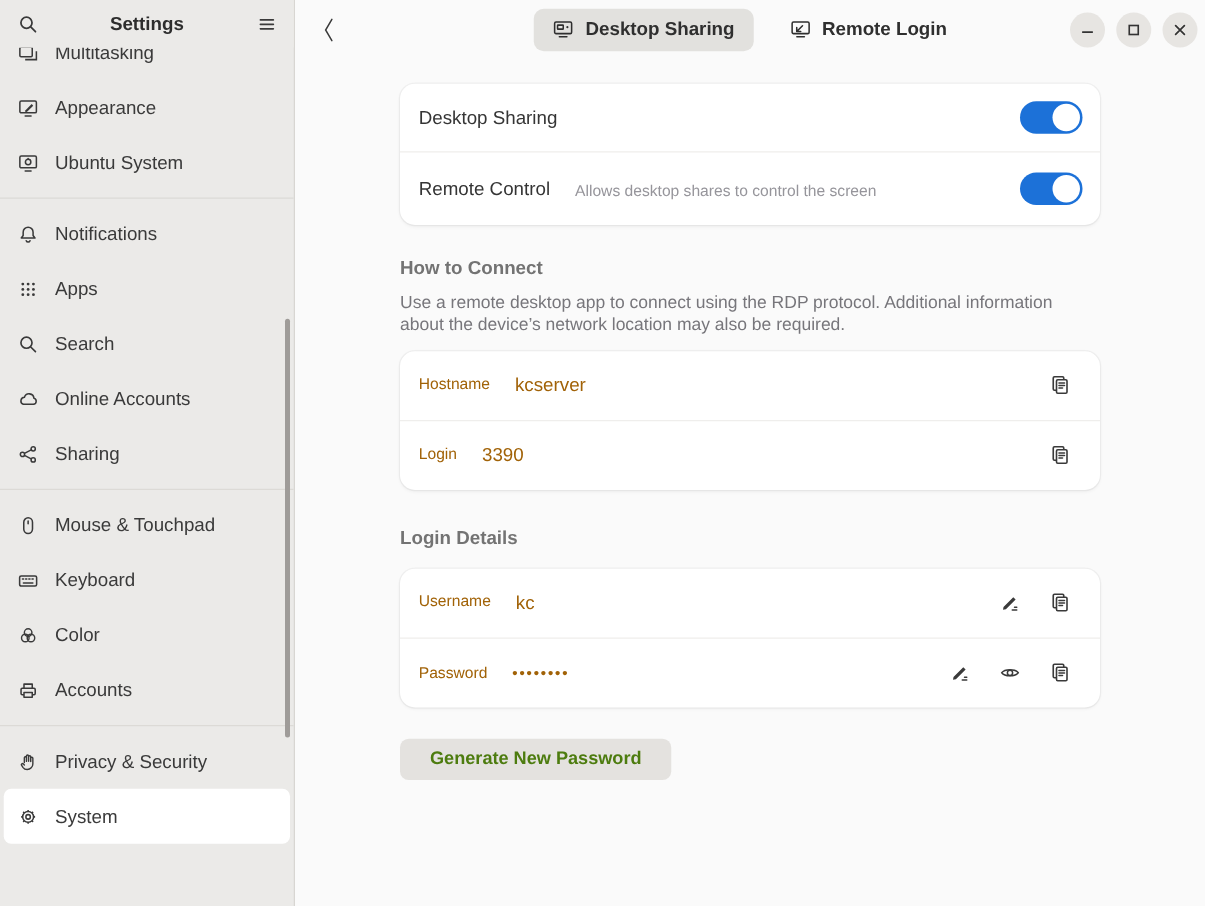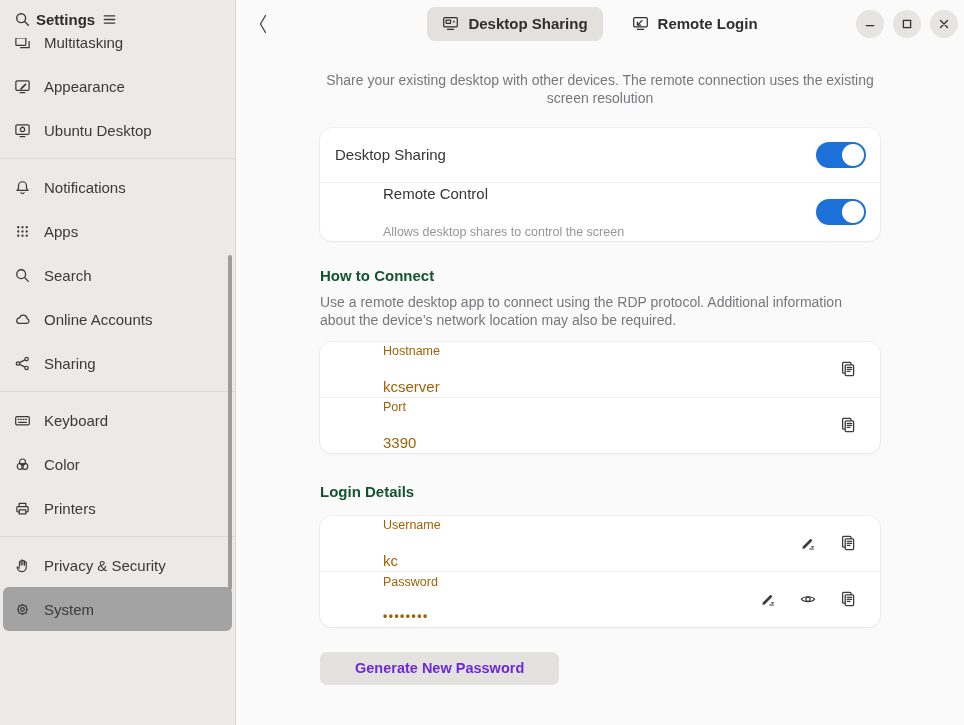--- a/index.html
+++ b/index.html
@@ -7,30 +7,30 @@
   body {
     font-family: "Liberation Sans", sans-serif;
     background:#fafafa; display:flex; color:#3a3a3a;
     --accent:#1c71d8;
   }
   svg { display:block; }
 
   
   .sidebar { width:236px; min-width:236px; height:725px; background:#ebeae8;
              border-right:1px solid #d8d6d2; position:relative; }
-  .sidebar-header { height:38px; display:flex; align-items:center; 
+  .sidebar-header { height:38px; display:flex; align-items:center; justify-content:space-between;
                     padding:0 8px; position:relative; z-index:3; background:#ebeae8; }
   .icon-btn { width:28px; height:28px; display:flex; align-items:center; justify-content:center;
               border-radius:6px; cursor:pointer; }
   .sidebar-title { font-weight:bold; font-size:15px; color:#2d2d2d; }
   .slist { position:relative; z-index:1; overflow:hidden; height:687px; padding:0 3px; }
   .srow { height:44px; display:flex; align-items:center; gap:13px; padding:0 8px 0 11px;
           border-radius:6px; font-size:15px; color:#3a3a3a; cursor:pointer; }
   .srow.first { margin-top:-18px; }
-  .srow.selected { background:#a3a3a3; }
+  .srow.selected { background:#ffffff; }
   .slabel { white-space:nowrap; }
   .sdivider { height:1px; background:#dcdad6; margin:6px -3px; }
   .sscroll { position:absolute; top:255px; right:3px; width:4px; height:335px;
              background:#9f9c99; border-radius:2px; z-index:4; }
 
   
   .main { flex:1; display:flex; flex-direction:column; background:#fafafa; }
   .headerbar { height:47px; display:flex; align-items:center; padding:0 6px 0 12px; position:relative; }
   .back-btn { width:30px; height:34px; display:flex; align-items:center; justify-content:center;
               border-radius:6px; cursor:pointer; z-index:2; }
@@ -56,35 +56,35 @@
   .trow.single { height:54px; }
   .trow.double { height:58px; }
   .trow-label { font-size:15px; color:#353535; }
   .trow-sub { font-size:12.5px; color:#96959b; margin-top:3px; }
   .switch { margin-left:auto; width:50px; height:26px; border-radius:13px; background:#c9c7c4;
             position:relative; cursor:pointer; flex:none; }
   .switch.on { background:var(--accent); }
   .switch .knob { position:absolute; top:2px; right:2px; width:22px; height:22px;
                   background:#fff; border-radius:50%; }
 
-  .section-h { font-weight:bold; font-size:15px; color:#14532d; margin-top:26px; }
+  .section-h { font-weight:bold; font-size:15px; color:#737373; margin-top:26px; }
   .section-h.login-h { margin-top:30px; }
   .section-desc { font-size:14px; color:#77767b; margin-top:9px; line-height:1.32; max-width:548px; }
 
   .frow { height:55px; display:flex; align-items:center; padding:0 23px 0 15px; }
-  .fcol { display:flex; flex-direction:column; gap:20px;margin-left:48px; }
+  .fcol { display:flex; flex-direction:row; gap:20px; }
   .flabel { font-size:12.5px; color:#a16207; }
   .fvalue { font-size:15px; color:#a16207; }
   .fvalue.dots { font-size:12px; letter-spacing:1.5px; font-weight:bold; }
   .ficons { margin-left:auto; display:flex; gap:22px; align-items:center; }
   .fbtn { width:18px; height:18px; display:flex; align-items:center; justify-content:center; cursor:pointer; }
 
   .btnrow { display:flex; justify-content:space-between; margin-top:25px; }
-  .gbtn { height:33px; padding:0 35px; border-radius:7px; background:#e4e2df; font-weight:bold;
-          font-size:14.5px; color:#6d28d9; display:flex; align-items:center; cursor:pointer;
+  .gbtn { height:33px; padding:0 24px; border-radius:7px; background:#e4e2df; font-weight:bold;
+          font-size:14.5px; color:#4d7c0f; display:flex; align-items:center; cursor:pointer;
           font-family:"Liberation Sans", sans-serif; border:none; }
 </style>
 </head>
 <body style="--accent: #1c71d8;">
 
 <aside class="sidebar">
   <div class="sidebar-header">
     <div class="icon-btn">
       <span>
         <svg width="17" height="17" viewBox="0 0 18 18" fill="none" stroke="#3a3a3a" stroke-width="1.5" stroke-linecap="round">
@@ -127,21 +127,21 @@
 
     <div class="srow">
       <span class="sicon">
         <svg width="17" height="17" viewBox="0 0 18 18" fill="none" stroke="#3a3a3a" stroke-width="1.3" stroke-linecap="round">
             <rect x="2" y="3" width="14" height="10" rx="1.2"></rect>
             <circle cx="9" cy="8" r="2.3"></circle>
             <circle cx="9" cy="5.2" r=".7" fill="#3a3a3a" stroke="none"></circle>
             <path d="M6.5 15.6h5"></path>
           </svg>
       </span>
-      <span class="slabel">Ubuntu Desktop</span>
+      <span class="slabel">Ubuntu System</span>
     </div>
 
     <div class="sdivider"></div>
 
     <div class="srow">
       <span class="sicon">
         <svg width="17" height="17" viewBox="0 0 18 18" fill="none" stroke="#3a3a3a" stroke-width="1.3" stroke-linejoin="round">
             <path d="M9 2.9a4.2 4.2 0 0 1 4.2 4.2v2.8l1.6 2.2H3.2l1.6-2.2V7.1A4.2 4.2 0 0 1 9 2.9z"></path>
             <path d="M7.4 14.4a1.7 1.7 0 0 0 3.2 0" stroke-linecap="round"></path>
           </svg>
@@ -192,20 +192,29 @@
             <circle cx="13.3" cy="4.3" r="1.8"></circle>
             <circle cx="13.3" cy="13.7" r="1.8"></circle>
             <path d="M5.9 8.1l5.7-2.9M5.9 9.9l5.7 2.9"></path>
           </svg>
       </span>
       <span class="slabel">Sharing</span>
     </div>
 
     <div class="sdivider"></div>
 
+    <div class="srow">
+      <span class="sicon">
+        <svg width="17" height="17" viewBox="0 0 18 18" fill="none" stroke="#3a3a3a" stroke-width="1.3" stroke-linecap="round">
+            <rect x="5.3" y="2.4" width="7.4" height="13.2" rx="3.7"></rect>
+            <path d="M9 5v2.5"></path>
+          </svg>
+      </span>
+      <span class="slabel">Mouse &amp; Touchpad</span>
+    </div>
 
     <div class="srow">
       <span class="sicon">
         <svg width="17" height="17" viewBox="0 0 18 18" fill="none" stroke="#3a3a3a" stroke-width="1.3" stroke-linecap="round">
             <rect x="1.8" y="5" width="14.4" height="8.6" rx="1.3"></rect>
             <path d="M4.2 7.7h1M6.9 7.7h1M9.6 7.7h1M12.3 7.7h1M5 11h8"></path>
           </svg>
       </span>
       <span class="slabel">Keyboard</span>
     </div>
@@ -223,21 +232,21 @@
     </div>
 
     <div class="srow">
       <span class="sicon">
         <svg width="17" height="17" viewBox="0 0 18 18" fill="none" stroke="#3a3a3a" stroke-width="1.3" stroke-linejoin="round">
             <path d="M5.5 7V3.5h7V7"></path>
             <rect x="3" y="7" width="12" height="5.5" rx="1"></rect>
             <path d="M5.5 10.5h7v4.2h-7z" fill="#ebeae8"></path>
           </svg>
       </span>
-      <span class="slabel">Printers</span>
+      <span class="slabel">Accounts</span>
     </div>
 
     <div class="sdivider"></div>
 
 
     <div class="srow">
       <span class="sicon">
         <svg width="17" height="17" viewBox="0 0 18 18" fill="none" stroke="#3a3a3a" stroke-width="1.2" stroke-linecap="round" stroke-linejoin="round">
             <path d="M5.8 9.6V5.6a.9.9 0 0 1 1.8 0v3M7.6 8.6V4.1a.9.9 0 0 1 1.8 0v4.3M9.4 8.4V4.7a.9.9 0 0 1 1.8 0v4M11.2 8.7V6a.9.9 0 0 1 1.8 0v4.6a4.8 4.8 0 0 1-4.8 4.9 4.5 4.5 0 0 1-3.6-1.9l-1.2-1.8a.95.95 0 0 1 1.5-1.1l.9 1"></path>
           </svg>
@@ -314,21 +323,20 @@
           <svg width="14" height="14" viewBox="0 0 14 14" stroke="#333" stroke-width="1.4" stroke-linecap="round">
               <path d="M3.5 3.5l7 7M10.5 3.5l-7 7"></path>
             </svg>
         </span>
       </div>
     </div>
   </div>
 
   <div class="content">
 
-    <p class="intro">Share your existing desktop with other devices. The remote connection uses the existing screen resolution</p>
 
     <div class="card first">
       <div class="trow single">
         <span class="trow-label">Desktop Sharing</span>
         <div class="switch on">
             <span class="knob"></span>
           </div>
       </div>
       <div class="row-divider"></div>
       <div class="trow double">
@@ -359,21 +367,21 @@
                   <rect x="6.2" y="4.8" width="8.4" height="10.8" rx="1" fill="#fff"></rect>
                   <path d="M8.2 7.4h4.4M8.2 9.4h4.4M8.2 11.4h2.8" stroke-linecap="round"></path>
                 </svg>
             </span>
           </div>
         </div>
       </div>
       <div class="row-divider"></div>
       <div class="frow">
         <div class="fcol">
-          <span class="flabel">Port</span>
+          <span class="flabel">Login</span>
           <span class="fvalue">3390</span>
         </div>
         <div class="ficons">
           <div class="fbtn">
             <span>
               <svg width="18" height="18" viewBox="0 0 18 18" fill="none" stroke="#3a3a3a" stroke-width="1.3">
                   <rect x="3.6" y="2.4" width="8.4" height="10.8" rx="1"></rect>
                   <rect x="6.2" y="4.8" width="8.4" height="10.8" rx="1" fill="#fff"></rect>
                   <path d="M8.2 7.4h4.4M8.2 9.4h4.4M8.2 11.4h2.8" stroke-linecap="round"></path>
                 </svg>

